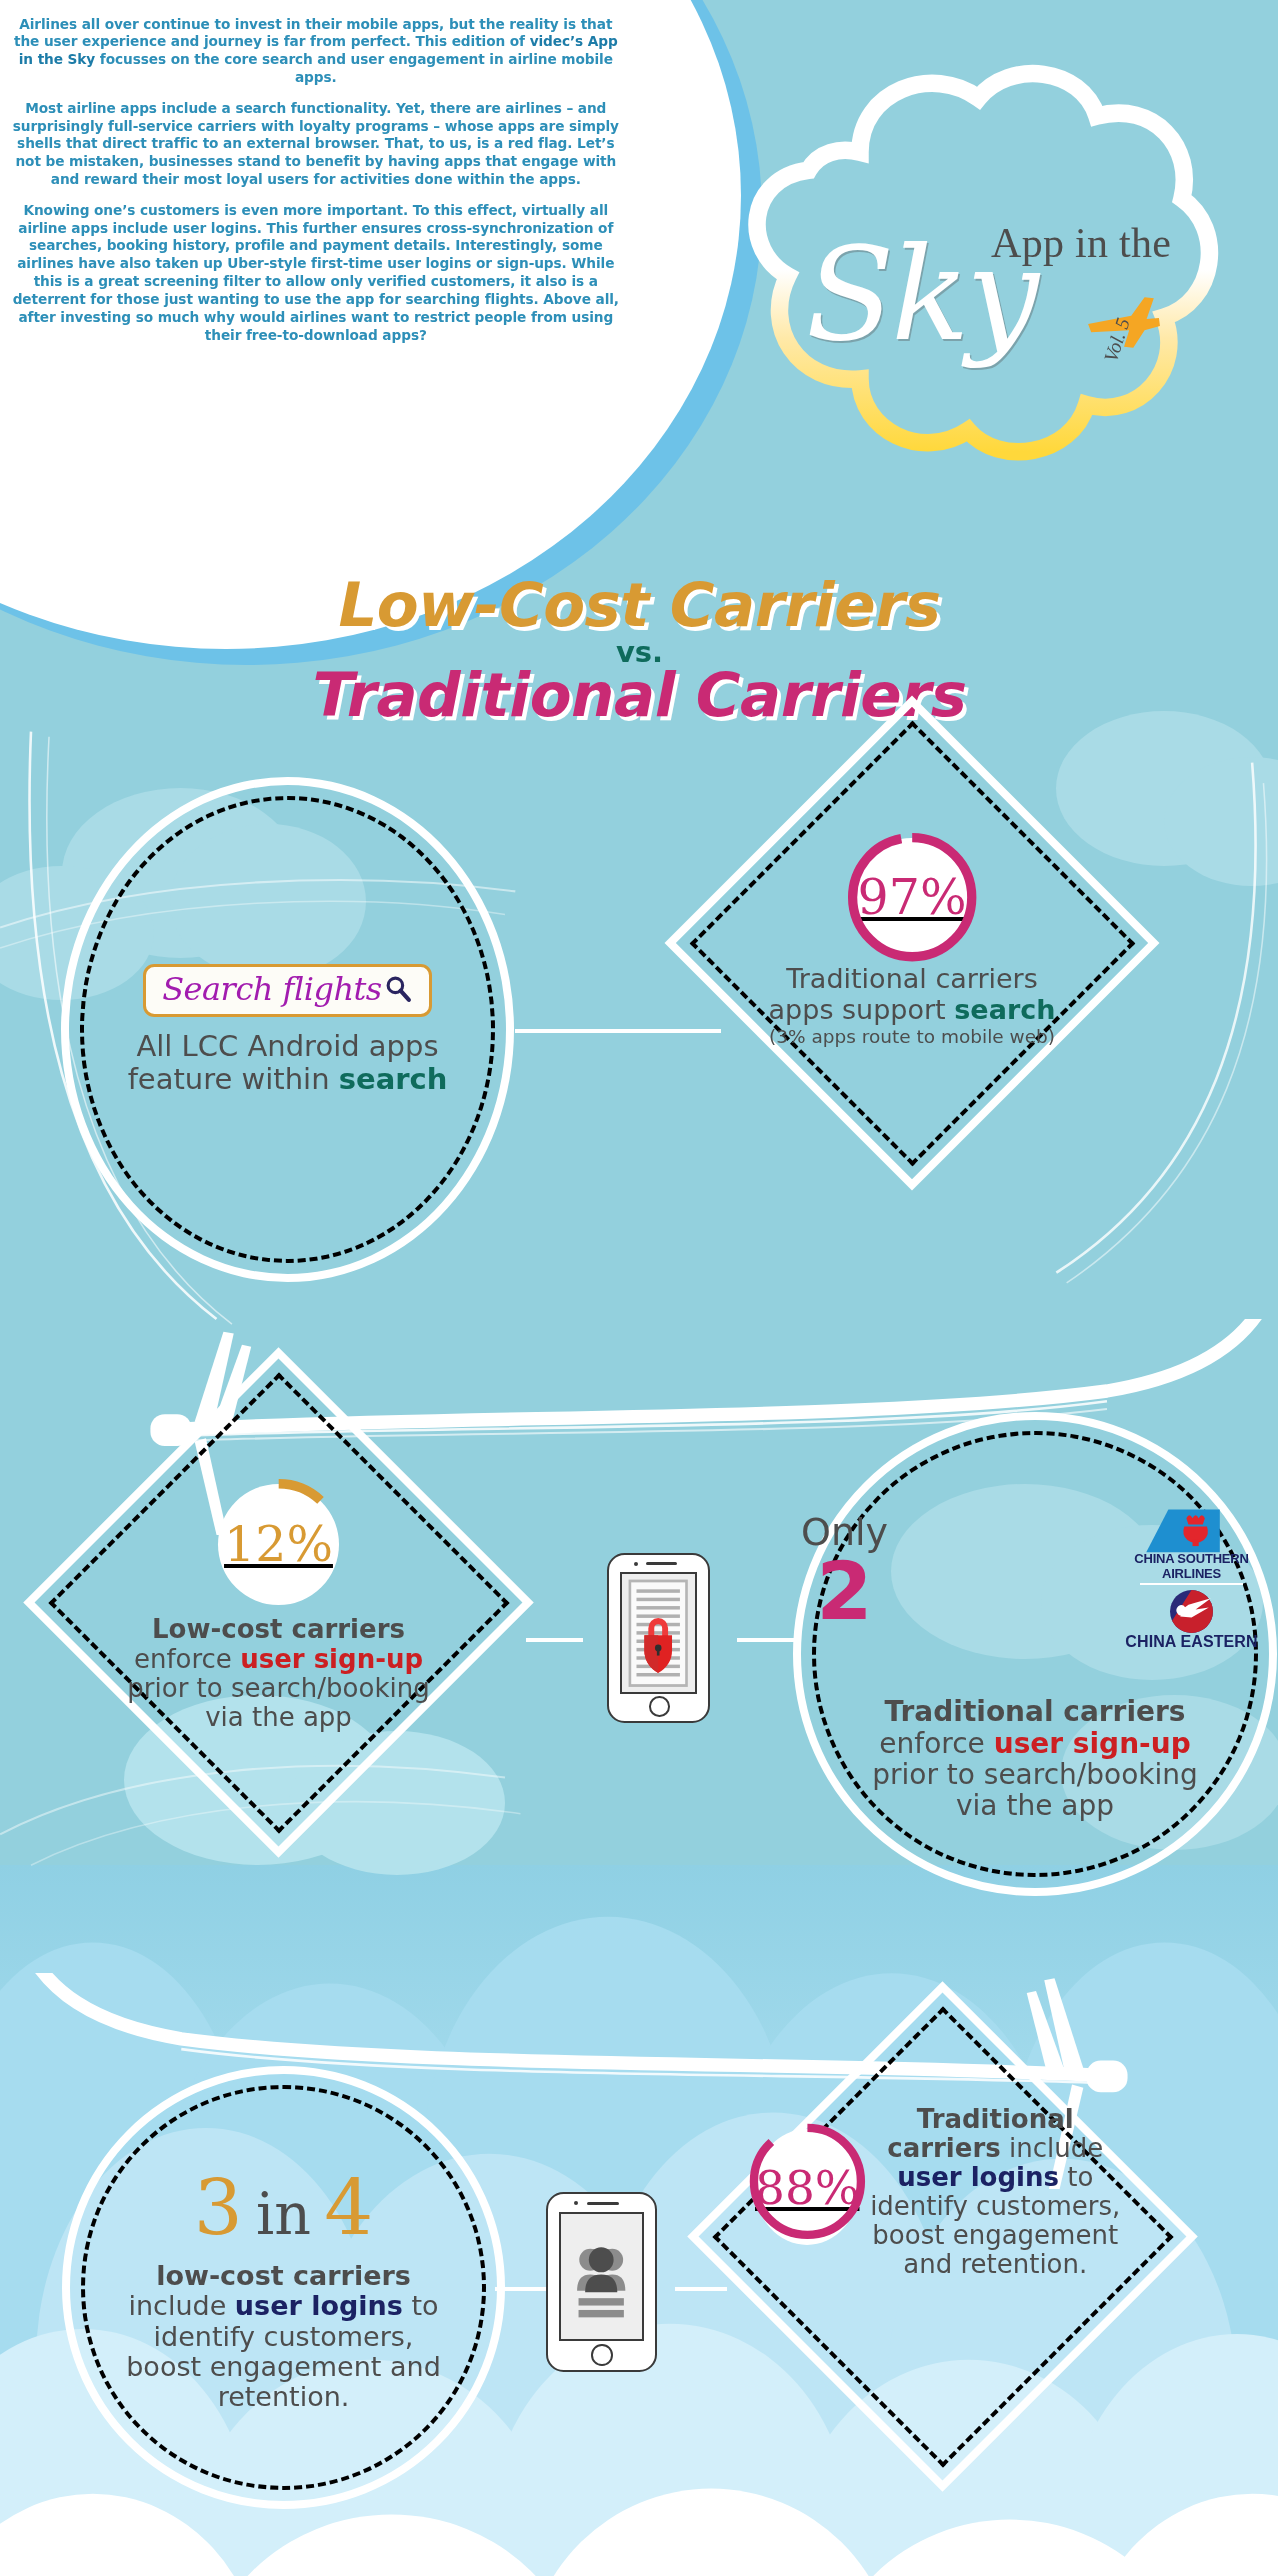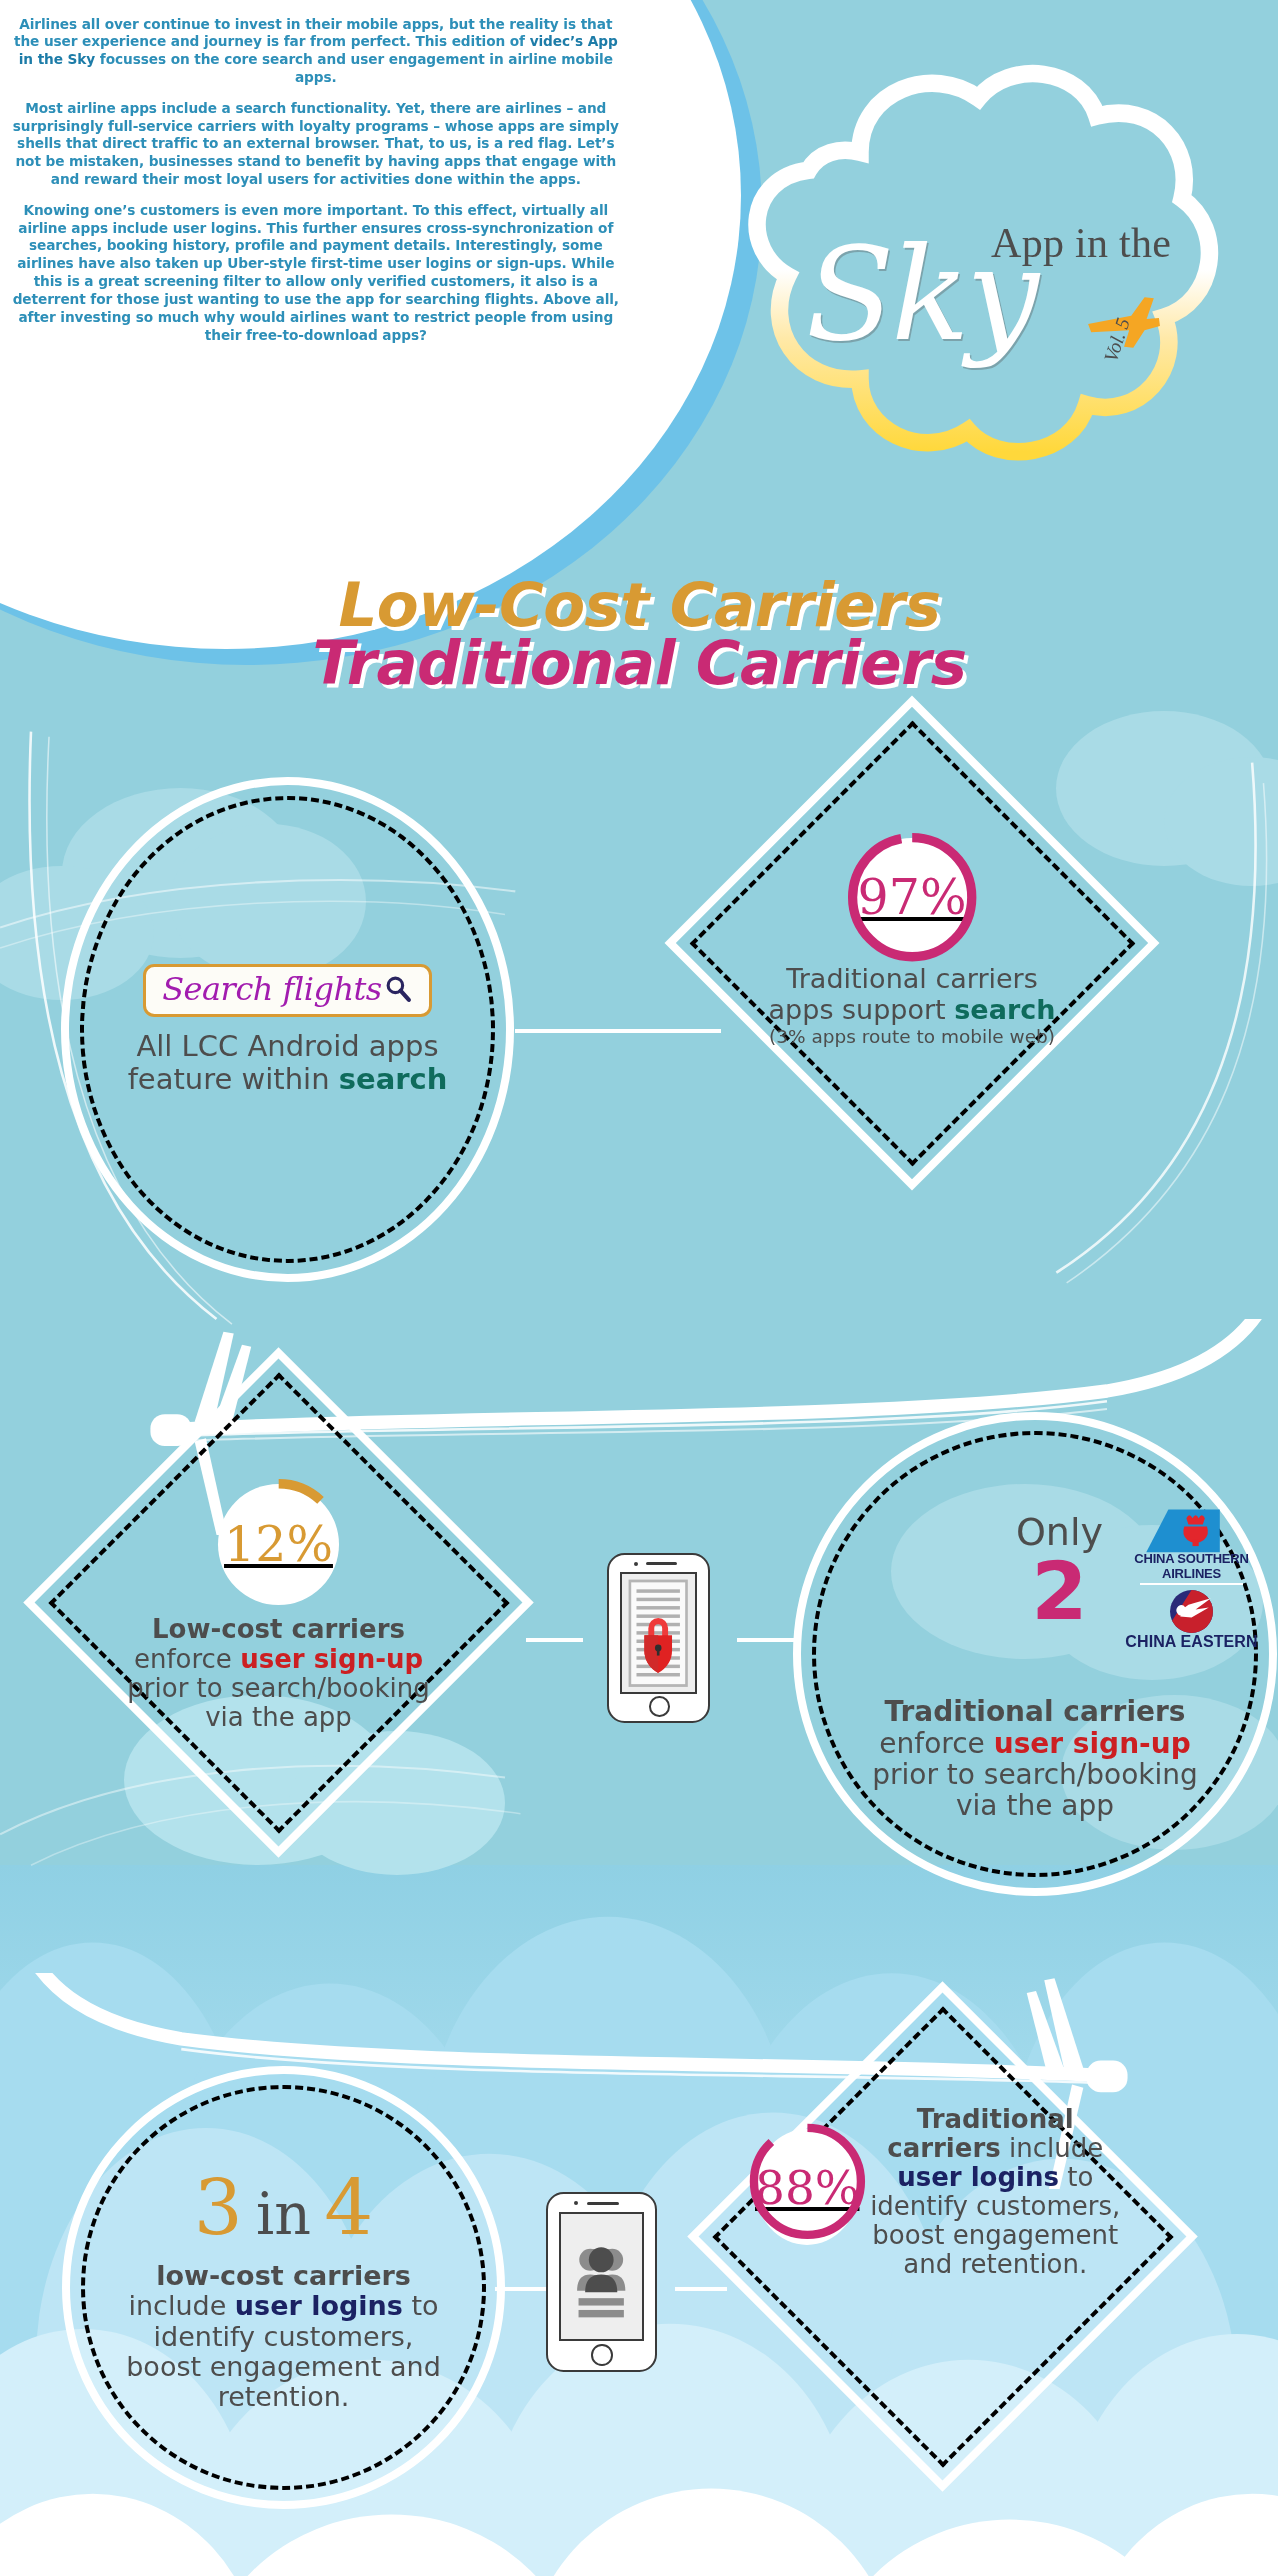--- a/index.html
+++ b/index.html
@@ -284,20 +284,21 @@
     <div class="logo-sky">Sky</div>
     <div class="logo-appinthe">App in the</div>
     <svg width="77" height="57" viewBox="0 0 150 110" style="position:absolute;left:394px;top:245px;">
       <path d="M 8 58 L 92 42 L 118 6 L 136 8 L 122 48 L 146 46 L 148 62 L 118 70 L 96 104 L 78 102 L 88 70 L 14 74 Z" fill="#f5a623"></path>
     </svg>
     <div class="logo-vol">Vol. 5</div>
   </div>
 
   <div class="title-block">
     <div class="t-lcc">Low-Cost Carriers</div>
+    <div class="t-vs">vs.</div>
     <div class="t-trad">Traditional Carriers</div>
   </div>
 
   <div class="conn" style="left:515px;top:1029px;width:206px;"></div>
 
   <div class="circle-card" style="left:61px;top:777px;width:453px;height:505px;">
     <div class="dash dash-orange"></div>
     <div class="card-body">
       <div class="searchbar" style="margin-bottom:13.4px;width:289px;">
         <span>Search flights</span>
@@ -373,21 +374,21 @@
         <circle cx="55" cy="106" r="5" fill="#2f2f2f"></circle>
         <rect x="53" y="106" width="4" height="11" fill="#2f2f2f"></rect>
       </svg>
     </div>
     <div class="home" style="left:40px;bottom:4.1px;width:20.6px;height:20.6px;"></div>
   </div>
 
   <div class="circle-card" style="left:793px;top:1412px;width:484px;height:484px;">
     <div class="dash dash-pink"></div>
     <div class="card-body" style="padding-top:15.5px;">
-      <div style="display:flex;align-items:flex-start;justify-content:flex-end;gap:11px;width:100%;margin-bottom:25px;">
+      <div style="display:flex;align-items:flex-start;justify-content:space-between;gap:11px;width:100%;margin-bottom:25px;">
         <div style="text-align:center;padding-top:11.3px;">
           <div class="body-txt" style="font-size:38px;line-height:1;">Only</div>
           <div class="body-txt" style="font-size:81px;color:#c92a74;font-weight:700;line-height:1;">2</div>
         </div>
         <div style="text-align:center;padding-top:5.2px;">
           <div style="position:relative;width:155px;height:72px;">
             <svg width="155" height="72" viewBox="0 0 300 140">
               <polygon points="105,5 205,5 205,88 62,88" fill="#1e8fd0"></polygon>
               <g fill="#e3262c">
                 <path d="M140 22 q6 -12 12 0 q6 -12 12 0 q6 -12 12 0 l-4 12 h-28 z"></path>

